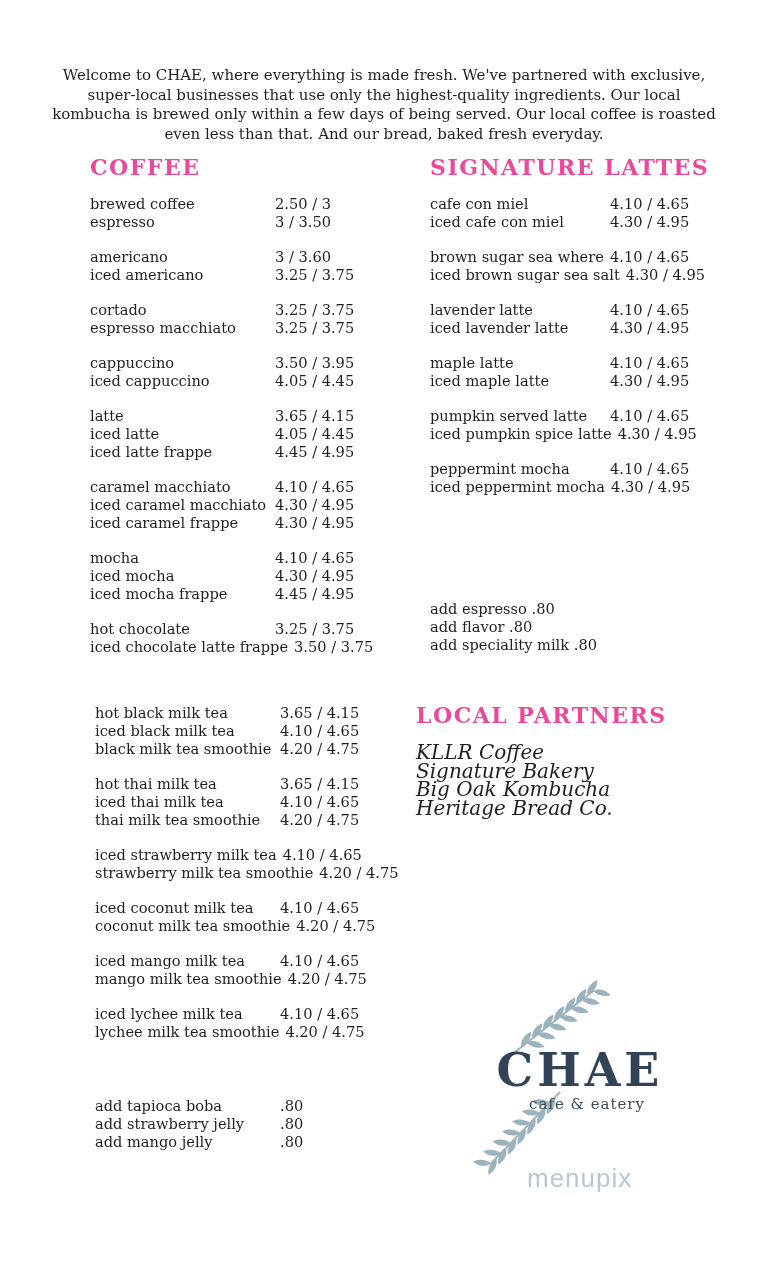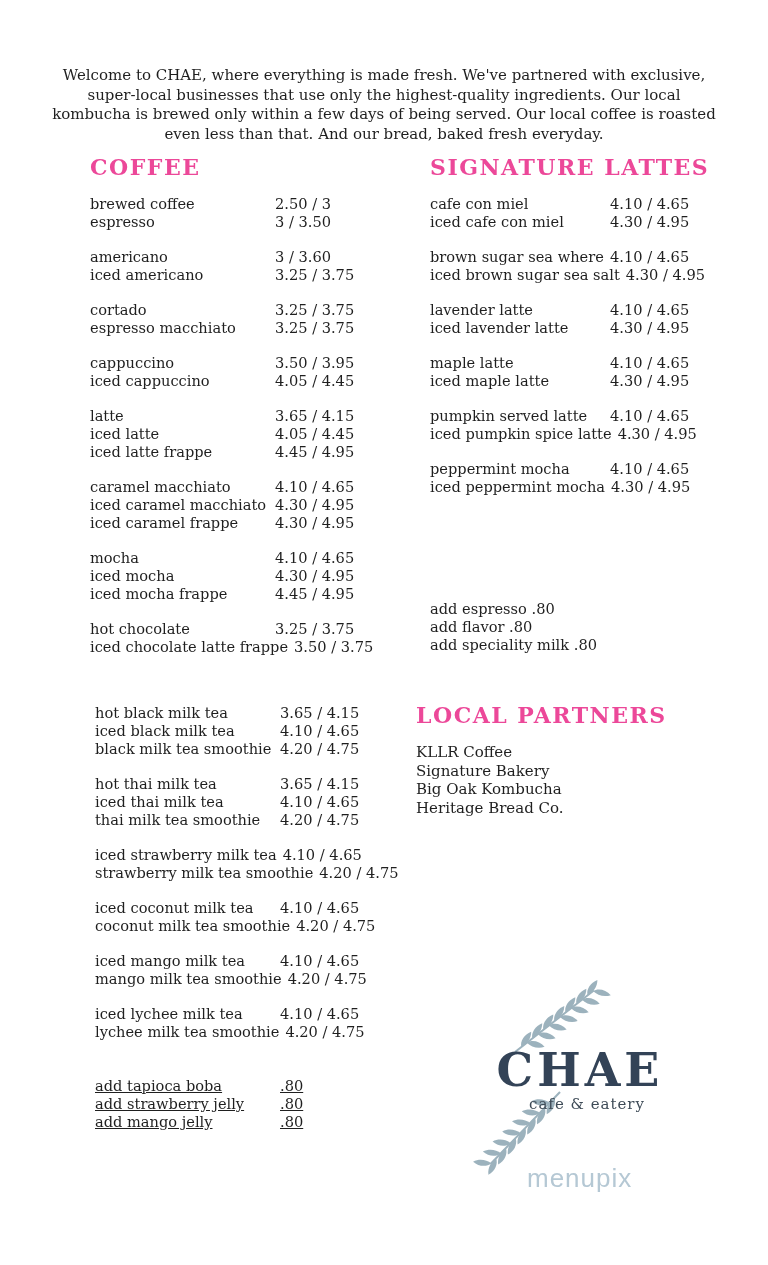--- a/index.html
+++ b/index.html
@@ -24,23 +24,23 @@
   #signature { left:430px; top:156px; width:305px; }
   #boba      { left:95px;  top:704px; width:316px; }
   #partners  { left:416px; top:704px; width:300px; }
   .group { margin-bottom:17px; }
   .item  { display:flex; font-size:14.6px; line-height:18px; }
   .i-name { min-width:185px; padding-right:6px; white-space:nowrap; }
   #signature .i-name { min-width:180px; }
   .i-price { white-space:nowrap; }
   .addons { font-size:14.6px; line-height:18px; }
   #signature .addons { margin-top:104px; }
-  #boba .addons { margin-top:36px;text-decoration:underline; }
+  #boba .addons { margin-top:56px; }
   .addon-line { line-height:18px; }
-  .partner-list { font-size:15px; line-height:18.5px; }
+  .partner-list { font-size:20px; line-height:18.5px;font-style:italic; }
   .logo { position:absolute; left:470px; top:978px; width:200px; height:205px; }
   .watermark {
     position:absolute; left:527px; top:1163px;
     font-family:"Liberation Sans", sans-serif;
     font-size:26px; letter-spacing:1px; color:#b5c8d4;
   }
 </style>
 </head>
 <body>
 

